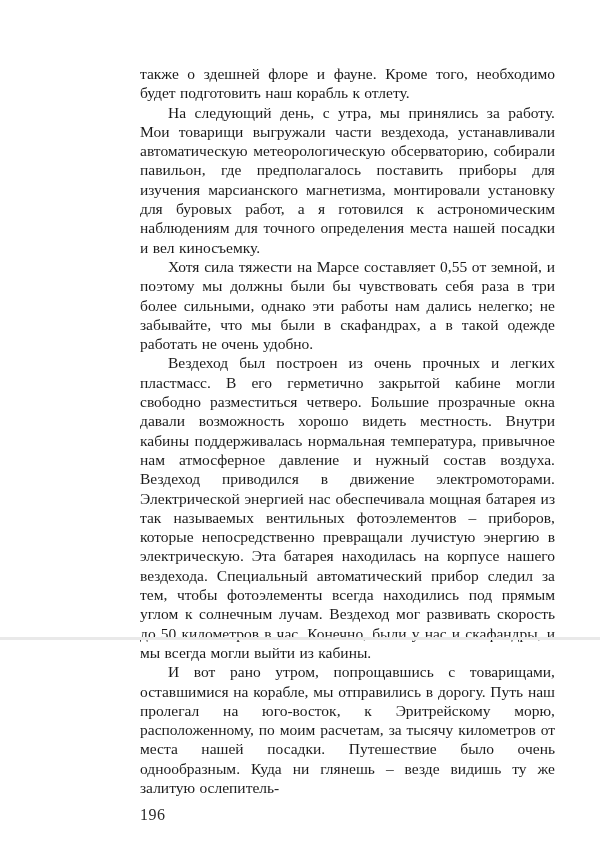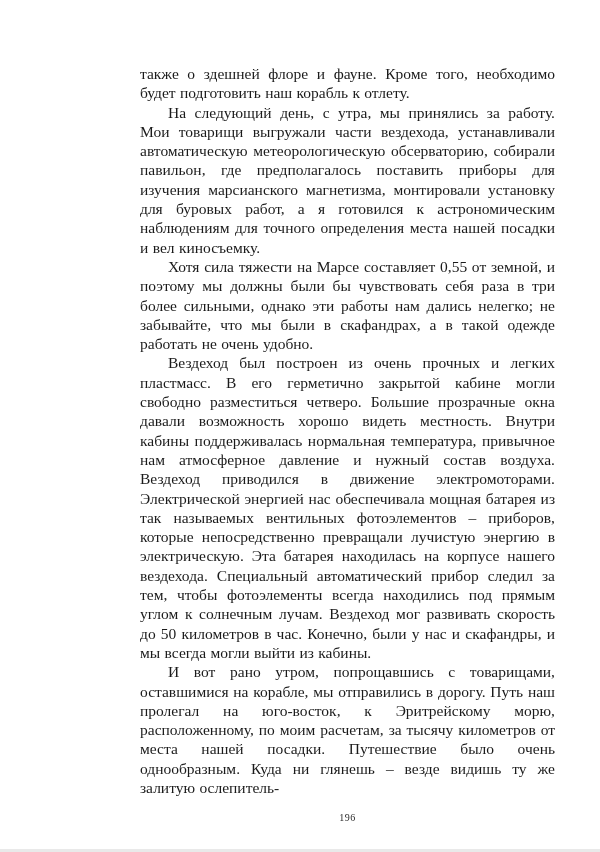--- a/index.html
+++ b/index.html
@@ -10,21 +10,21 @@
   body {
     width: 600px;
     height: 852px;
     overflow: hidden;
     font-family: "Liberation Serif", "DejaVu Serif", serif;
   }
   .page {
     position: relative;
     box-sizing: border-box;
     width: 600px;
-    height: 852px;
+    height: 640px;
     background: #ffffff;
     padding: 64px 45px 0 140px;
   }
   .text-block {
     color: #1b1b1b;
   }
   .para {
     margin: 0;
     font-size: 15.5px;
     line-height: 19.3px;
@@ -32,23 +32,22 @@
     text-indent: 28px;
     color: #1b1b1b;
     -webkit-hyphens: auto;
     hyphens: auto;
     word-spacing: 0.5px;
   }
   .para.no-indent {
     text-indent: 0;
   }
   .page-number {
-    margin-top: 15px;
-    text-align: center;
-    font-size: 10px;
+    margin-top: 9px;
+    font-size: 16px;
     color: #2a2a2a;
     letter-spacing: 0.5px;
   }
   .bottom-edge {
     position: absolute;
     left: 0;
     bottom: 0;
     width: 600px;
     height: 3px;
     background: #e9e9e9;

